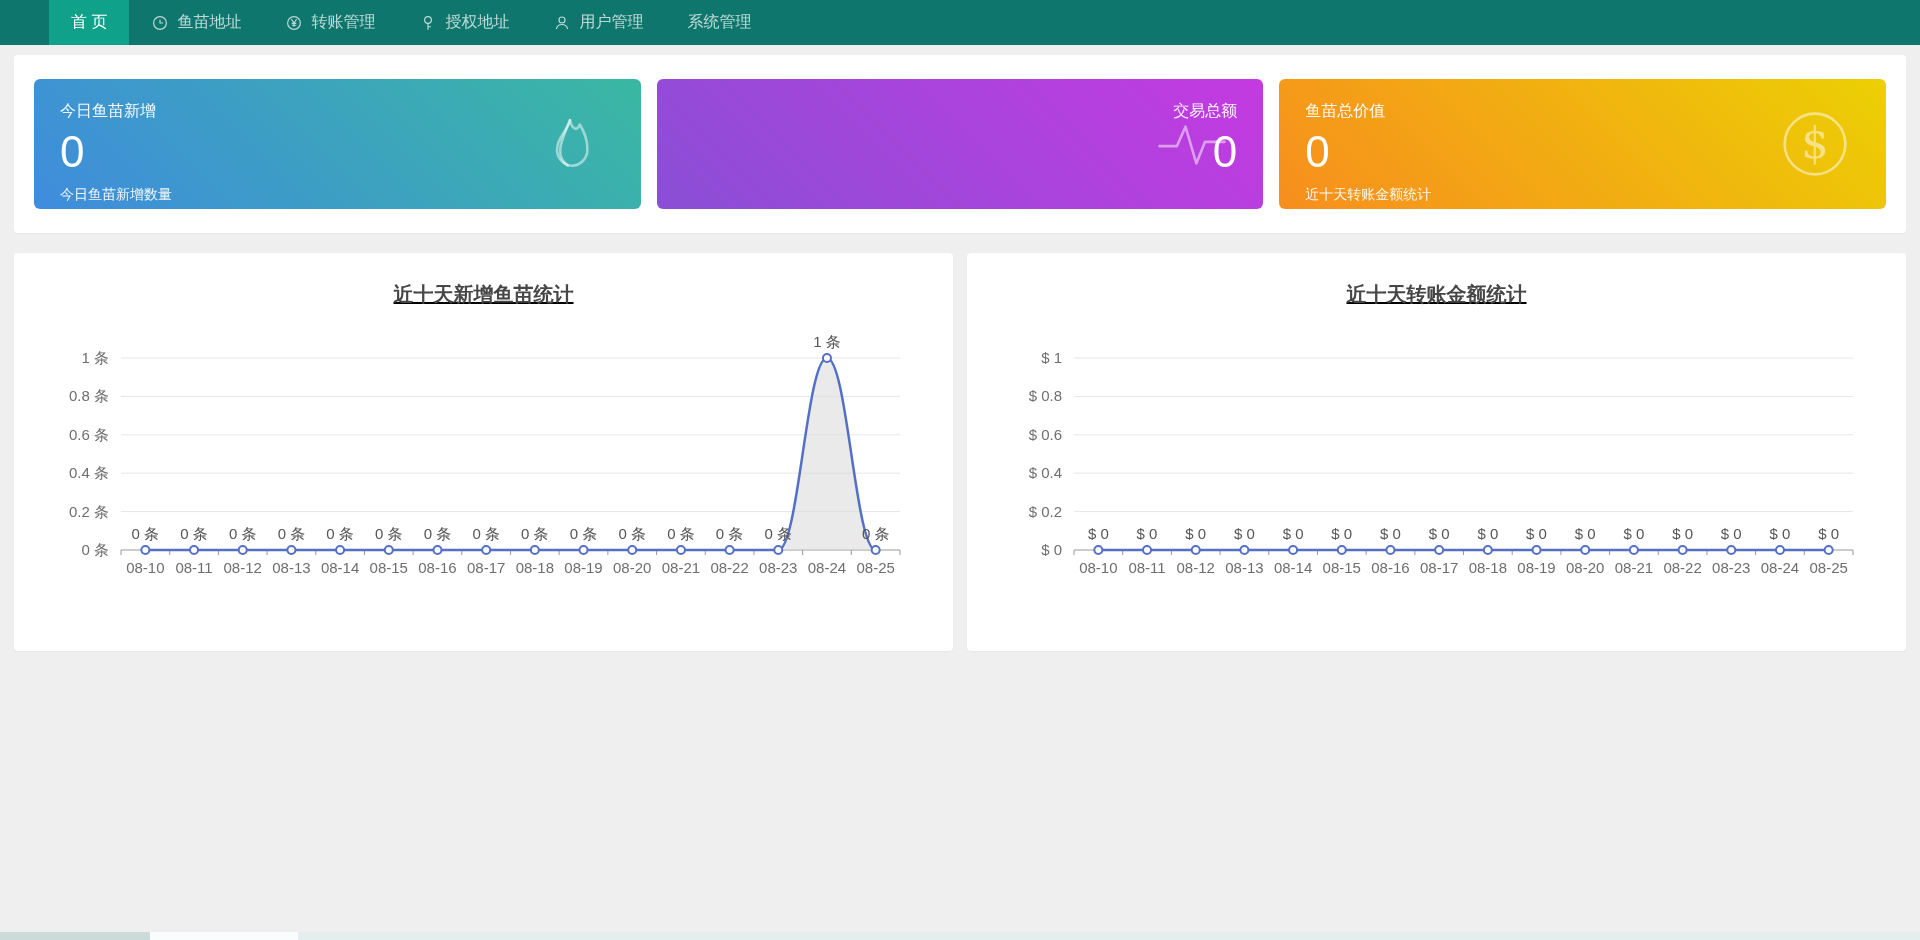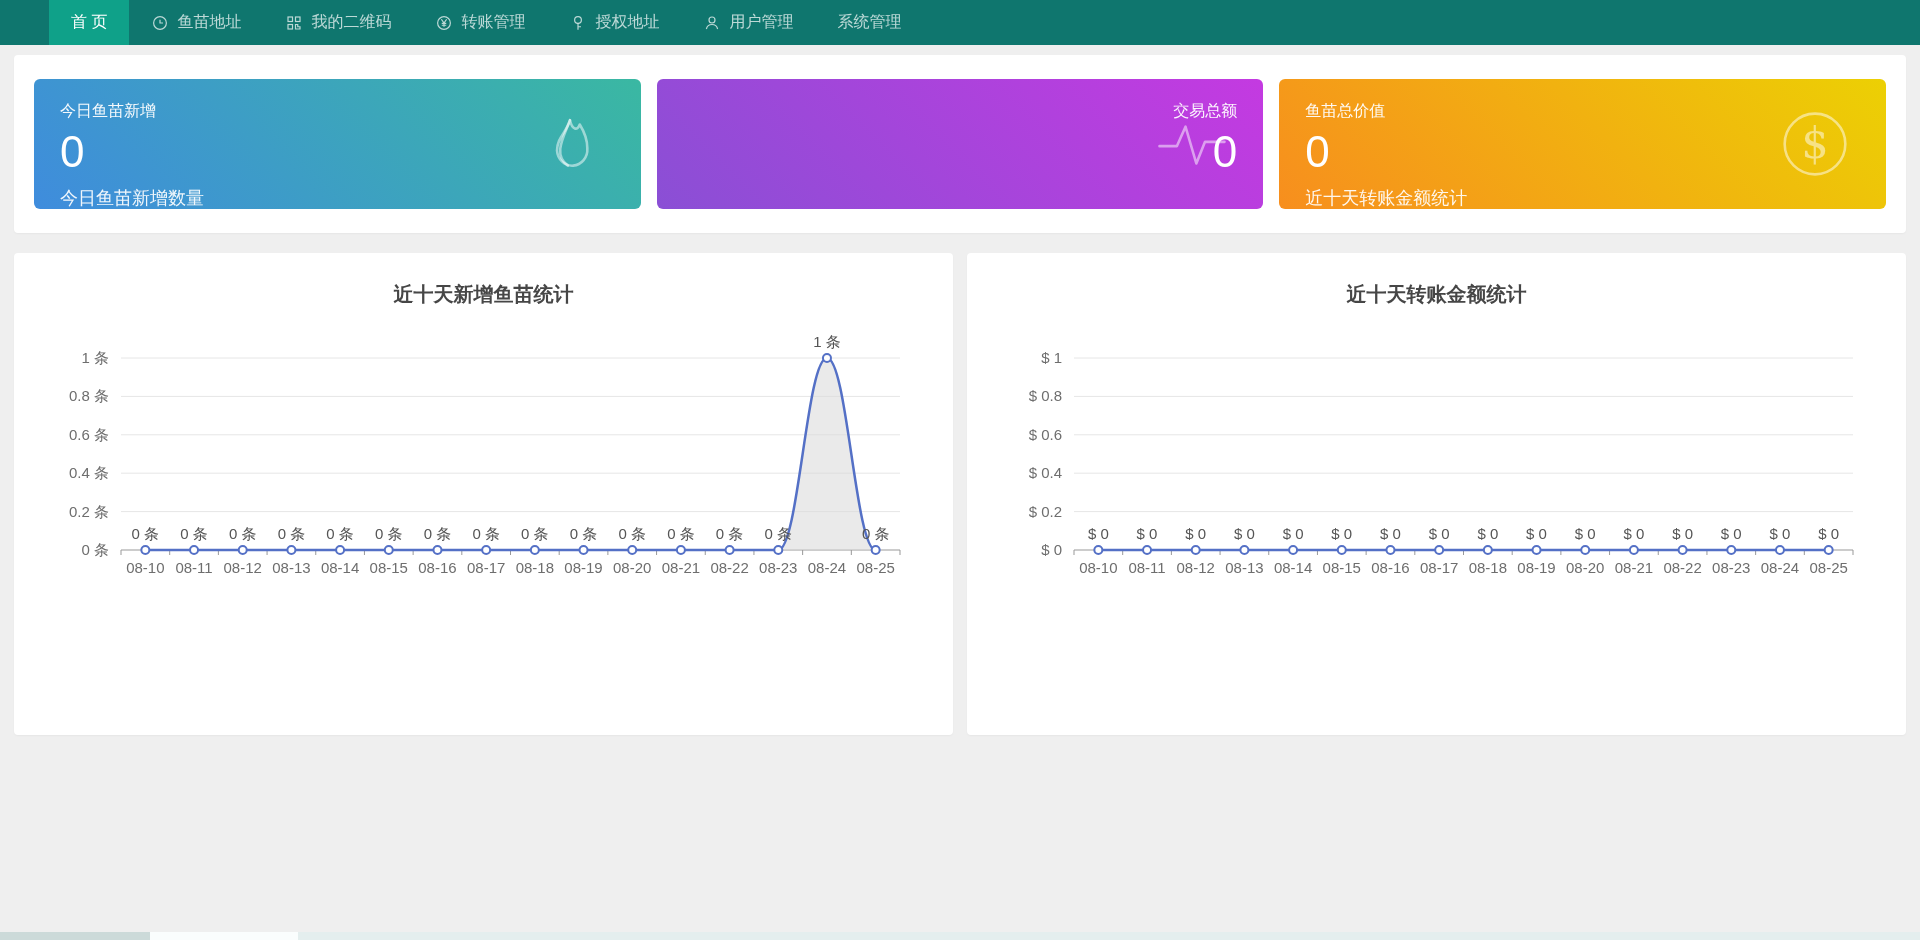--- a/index.html
+++ b/index.html
@@ -32,31 +32,32 @@
     margin:10px 14px 0; background:#fff; border-radius:4px;
     padding:24px 20px; display:flex; gap:16px;
     box-shadow:0 1px 2px rgba(0,0,0,.04);
   }
   .stat-card {
     flex:1; height:130px; border-radius:6px; position:relative;
     padding:22px 26px; color:#fff; overflow:hidden;
   }
   .stat-title { font-size:16px; opacity:.95; }
   .stat-value { font-size:44px; font-weight:400; line-height:1.1; margin-top:6px; }
-  .stat-subtitle { font-size:18px; margin-top:10px; opacity:.92; }
+  .stat-subtitle { font-size:14px; margin-top:10px; opacity:.92; }
   .stat-icon {
     position:absolute; right:32px; top:50%; transform:translateY(-50%);
     width:78px; height:78px; stroke:rgba(255,255,255,.5); fill:none; stroke-width:2.4;
   }
   .stat-icon text { fill:rgba(255,255,255,.5); stroke:none; }
   
   .charts-row { margin:20px 14px 0; display:flex; gap:14px; }
   .chart-panel {
-    flex:1; background:#fff; border-radius:4px; height:482px;
+    flex:1; background:#fff; border-radius:4px; height:398px;
     box-shadow:0 1px 2px rgba(0,0,0,.04);
+    text-decoration:underline;
   }
   .chart-title {
     text-align:center; font-size:20px; font-weight:700; color:#464646;
     margin-top:28px;
   }
   .chart-svg { display:block; width:100%; margin-top:4px; }
   .ytick, .xtick { font-size:15px; fill:#6e6e6e; }
   .dlabel { font-size:15px; fill:#555; }
   
   .h-scrollbar {
@@ -73,29 +74,20 @@
   <nav class="nav-menu">
     <div class="nav-item active">
       <span>首 页</span>
     </div>
     <div class="nav-item">
       <svg viewBox="0 0 24 24">
           <circle cx="12" cy="12" r="8.5"></circle>
           <path d="M12 7.5 V12 H16"></path>
         </svg>
       <span>鱼苗地址</span>
-    </div>
-    <div class="nav-item">
-      <svg viewBox="0 0 24 24">
-          <rect x="4" y="4" width="6" height="6"></rect>
-          <rect x="14" y="4" width="6" height="6"></rect>
-          <rect x="4" y="14" width="6" height="6"></rect>
-          <path d="M14 14 h3 v3 h3 v3 h-6 z"></path>
-        </svg>
-      <span>我的二维码</span>
     </div>
     <div class="nav-item">
       <svg viewBox="0 0 24 24">
           <circle cx="12" cy="12" r="8.5"></circle>
           <path d="M8.5 7 L12 12 L15.5 7 M12 12 V17 M9 12.5 H15 M9 15 H15"></path>
         </svg>
       <span>转账管理</span>
     </div>
     <div class="nav-item">
       <svg viewBox="0 0 24 24">

